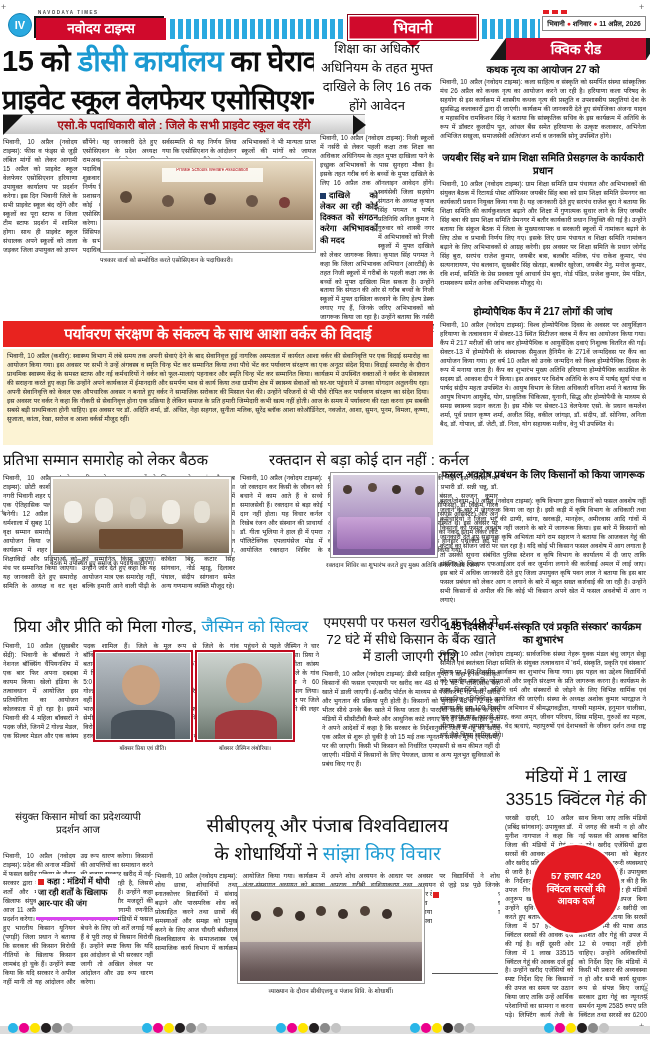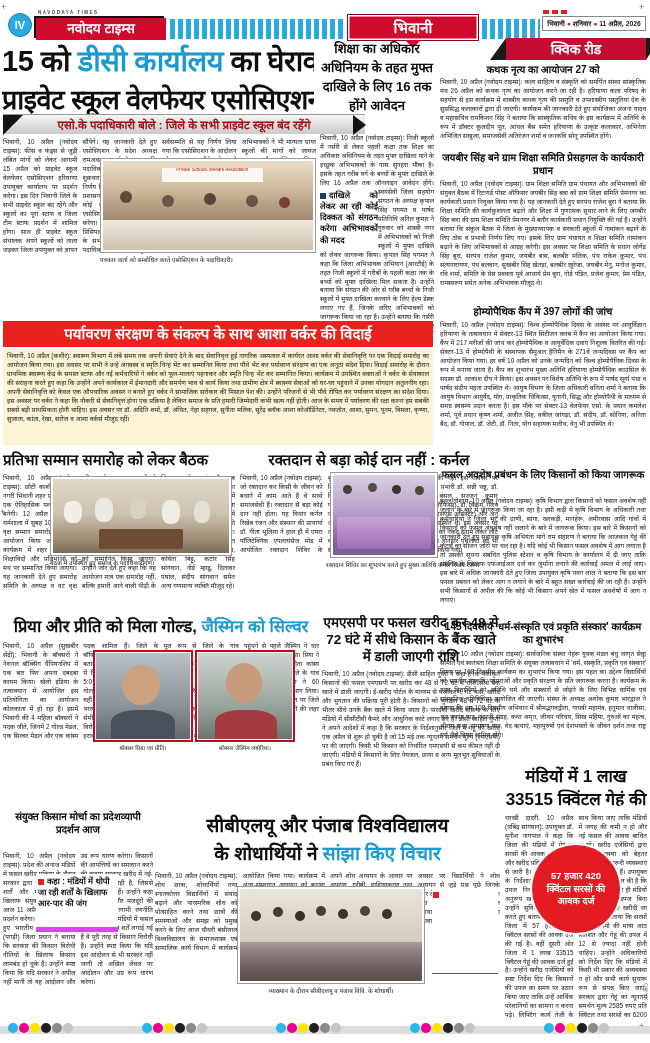--- a/index.html
+++ b/index.html
@@ -2,21 +2,21 @@
 <html><head>
 <meta charset="utf-8">
 <style>
 *{margin:0;padding:0;box-sizing:border-box}
 html,body{width:650px;height:1043px;background:#fff;font-family:"Liberation Sans","DejaVu Sans",sans-serif;color:#1c1c1c;position:relative;overflow:hidden}
 .abs{position:absolute}
 .bt{font-size:6.4px;line-height:1.4;text-align:justify;color:#222;overflow:hidden}
 .c4{column-count:4;column-gap:5px}
 .c3{column-count:3;column-gap:5px}
 .c2{column-count:2;column-gap:5px}
-.hl{font-weight:bold;color:#0d0d0d;overflow:hidden}
+.hl{font-weight:normal;color:#0d0d0d;overflow:hidden}
 .ctr{text-align:center}
 .blue{color:#1b9ad2}
 .nowrap{white-space:nowrap}
 .cap{font-size:6.2px;color:#111;overflow:hidden}
 .photo{background:#fff;border:1px solid #9a9a9a;padding:2px;overflow:hidden}
 .img{width:100%;height:100%;position:relative;overflow:hidden}
 .blob{position:absolute;border-radius:50%}
 .stripes{background:repeating-linear-gradient(90deg,#2aa9e0 0 5px,#fff 5px 8px)}
 .crop{position:absolute;color:#666;font-size:9px;line-height:9px}
 
@@ -101,21 +101,21 @@
   <span>भिवानी, 10 अप्रैल (नवोदय टाइम्स): निजी स्कूलों में नर्सरी से लेकर पहली कक्षा तक शिक्षा का अधिकार अधिनियम के तहत मुफ्त दाखिला पाने के इच्छुक अभिभावकों के पास सुनहरा मौका है। इसके तहत गरीब वर्ग के बच्चों के मुफ्त दाखिले के लिए 16 अप्रैल तक ऑनलाइन आवेदन होंगे। स्वयंसेवी जिला</span>
   <span class="pq" style="float:left;width:58px;margin:2px 0 2px 0"><span class="sq sqb"></span><span>दाखिले को लेकर आ रही कोई दिक्कत को संगठन करेगा अभिभावकों की मदद</span></span>
   <span>सहयोग संगठन के अध्यक्ष कृपाल सिंह पगमत व पार्षद प्रतिनिधि अनिल कुमार ने गुरुवार को शास्त्री नगर में अभिभावकों को निजी स्कूलों में मुफ्त दाखिले को लेकर जागरूक किया। कृपाल सिंह पगमत ने कहा कि जिला अभिभावक अभियान (आरटीई) के तहत निजी स्कूलों में गरीबों के पहली कक्षा तक के बच्चों को मुफ्त दाखिला मिल सकता है। उन्होंने बताया कि संगठन की ओर से गरीब बच्चों के निजी स्कूलों में मुफ्त दाखिला करवाने के लिए हेल्प डेस्क लगाए गए हैं, जिनके जरिए अभिभावकों को जागरूक किया जा रहा है। उन्होंने बताया कि नर्सरी कक्षा के लिए बच्चे की उम्र तीन साल, केजी के लिए चार और पहली कक्षा के लिए छह साल अनिवार्य है। अभिभावक दाखिला संबंधी जानकारी लेने के लिए निजी स्कूलों की सूचियां देख सकते हैं।</span>
 </div>
 
 <div class="abs qrh">क्विक रीड</div>
 <div class="abs qh" style="left:440px;top:64px;width:206px;height:13px">कथक नृत्य का आयोजन 27 को</div>
 <div class="abs bt" style="left:440px;top:78px;width:206px;height:72px">भिवानी, 10 अप्रैल (नवोदय टाइम्स): कला साहित्य व संस्कृति को समर्पित संस्था सांस्कृतिक मंच 26 अप्रैल को कथक नृत्य का आयोजन करने जा रही है। हरियाणा कला परिषद के सहयोग से इस कार्यक्रम में शास्त्रीय कथक नृत्य की प्रस्तुति व उपशास्त्रीय प्रस्तुतियां देश के सुप्रसिद्ध कलाकारों द्वारा दी जाएंगी। कार्यक्रम की जानकारी देते हुए संयोजिका अंजना यादव व महासचिव रामकिशन सिंह ने बताया कि सांस्कृतिक सचिव के इस कार्यक्रम में अतिथि के रूप में डॉक्टर कुलदीप पूत, आंचल बैंस समेत हरियाणा के उत्कृष्ट कलाकार, अभिनेता अभिजित सखुजा, समाजसेवी अतिरंजन शर्मा व जनकवि सोनू उपस्थित होंगे।</div>
 <div class="abs qh" style="left:440px;top:152px;width:206px;height:26px">जयबीर सिंह बने ग्राम शिक्षा समिति प्रेसहगल के कार्यकारी प्रधान</div>
 <div class="abs bt" style="left:440px;top:180px;width:206px;height:124px">भिवानी, 10 अप्रैल (नवोदय टाइम्स): ग्राम शिक्षा समिति ग्राम पंचायत और अभिभावकों की संयुक्त बैठक में रिटायर्ड पोस्ट ऑफिसर जयबीर सिंह बत्रा को ग्राम शिक्षा समिति प्रेमनगर का कार्यकारी प्रधान नियुक्त किया गया है। यह जानकारी देते हुए सरपंच राजेश बुरा ने बताया कि शिक्षा समिति की कार्यकुशलता बढ़ाने और शिक्षा में गुणात्मक सुधार लाने के लिए जयबीर सिंह बत्रा की ग्राम शिक्षा समिति प्रेमनगर में बतौर कार्यकारी प्रधान नियुक्ति की गई है। उन्होंने बताया कि संकुल बैठक में जिला के मुख्याध्यापक व सरकारी स्कूलों में नामांकन बढ़ाने के लिए ठोस व प्रभावी निर्णय लिए गए। इसके लिए ग्राम पंचायत व शिक्षा समिति नामांकन बढ़ाने के लिए अभिभावकों से आग्रह करेगी। इस अवसर पर शिक्षा समिति के प्रधान जोगेंद्र सिंह बुरा, सरपंच राजेश कुमार, जयबीर बत्रा, बलबीर मलिक, पंच राकेश कुमार, पंच सत्यनारायण, पंच बलवान, सुखबीर सिंह खेतड़ा, बलबीर खुरेजा, जयबीर मेनु, मनोज कुमार, रवि शर्मा, समिति के प्रेस प्रवक्ता पूर्व आचार्य प्रेम बुरा, नोर्ड पंडित, प्रजेश कुमार, प्रेम पंडित, रामस्वरूप समेत अनेक अभिभावक मौजूद थे।</div>
-<div class="abs qh" style="left:440px;top:306px;width:206px;height:13px">होम्योपैथिक कैंप में 397 लोगों की जांच</div>
+<div class="abs qh" style="left:440px;top:306px;width:206px;height:13px">होम्योपैथिक कैंप में 217 लोगों की जांच</div>
 <div class="abs bt" style="left:440px;top:321px;width:206px;height:146px">भिवानी, 10 अप्रैल (नवोदय टाइम्स): विश्व होम्योपैथिक दिवस के अवसर पर आयुर्विज्ञान हरियाणा के तत्वावधान में सेक्टर-13 स्थित सिटीजन क्लब में कैंप का आयोजन किया गया। कैंप में 217 मरीजों की जांच कर होम्योपैथिक व आयुर्वेदिक दवाएं निशुल्क वितरित की गईं। सेक्टर-13 में होम्योपैथी के संस्थापक सैमुअल हैनिमैन के 271वें जन्मदिवस पर कैंप का आयोजन किया गया। हर वर्ष 10 अप्रैल को उनके जन्मदिन को विश्व होम्योपैथिक दिवस के रूप में मनाया जाता है। कैंप का शुभारंभ मुख्य अतिथि हरियाणा होम्योपैथिक काउंसिल के सदस्य डॉ. आकाश दीप ने किया। इस अवसर पर विशेष अतिथि के रूप में पार्षद सूर्या पंचा व पार्षद संदीप महता उपस्थित थे। आयुष विभाग के जिला अधिकारी वनिता शर्मा ने बताया कि आयुष विभाग आयुर्वेद, योग, प्राकृतिक चिकित्सा, यूनानी, सिद्ध और होम्योपैथी के माध्यम से समग्र स्वास्थ्य प्रदान करता है। इस मौके पर सेक्टर-13 वेलफेयर एसो. के प्रधान कमलेश शर्मा, पूर्व प्रधान कृष्ण शर्मा, अजीत सिंह, वकील जांगड़ा, डॉ. संदीप, डॉ. सोनिया, अनिता बैद, डॉ. गोपाल, डॉ. जेटी, डॉ. निता, योग सहायक मलीच, वेनु भी उपस्थित थे।</div>
 <div class="abs qh" style="left:440px;top:469px;width:206px;height:26px">फसल अवशेष प्रबंधन के लिए किसानों को किया जागरूक</div>
 <div class="abs bt" style="left:440px;top:497px;width:206px;height:122px">बहल/तोशाम, 10 अप्रैल (नवोदय टाइम्स): कृषि विभाग द्वारा किसानों को फसल अवशेष नहीं जलाने के बारे में जागरूक किया जा रहा है। इसी कड़ी में कृषि विभाग के अधिकारी तथा कर्मचारियों ने जिला भर की ढाणी, सांगा, खरकड़ी, मानहेरू, अमीरवास आदि गांवों में किसानों को फसल अवशेष नहीं जलाने के बारे में जागरूक किया। इस बारे में किसानों को जानकारी देते हुए सहायक कृषि अभियंता मांगे राम सहारण ने बताया कि आजकल गेहूं की कटाई का सीजन जोरों पर चल रहा है। यदि कोई भी किसान फसल अवशेष में आग लगाता है तो उसकी सूचना संबंधित पुलिस स्टेशन व कृषि विभाग के कार्यालय में दी जाए ताकि संबंधित के खिलाफ एफआईआर दर्ज कर जुर्माना लगाने की कार्रवाई अमल में लाई जाए। इस बारे में अधिक जानकारी देते हुए जिला उपायुक्त कृषि पवन लाल ने बताया कि इस बार फसल प्रबंधन को लेकर आग न लगाने के बारे में बहुत सख्त कार्रवाई की जा रही है। उन्होंने सभी किसानों से अपील की कि कोई भी किसान अपने खेत में फसल अवशेषों में आग न लगाएं।</div>
 <div class="abs qh" style="left:440px;top:621px;width:206px;height:27px">145 दिवसीय 'धर्म-संस्कृति एवं प्रकृति संस्कार' कार्यक्रम का शुभारंभ</div>
 <div class="abs bt" style="left:440px;top:650px;width:206px;height:118px">भिवानी, 10 अप्रैल (नवोदय टाइम्स): सार्वजनिक संस्था नेहरू युवक मंडल बंधु जागृत सेवा समिति एवं स्वतंत्रता शिक्षा समिति के संयुक्त तत्वावधान में 'धर्म, संस्कृति, प्रकृति एवं संस्कार' विषय पर 108 दिवसीय कार्यक्रम का शुभारंभ किया गया। इस पहल का उद्देश्य विद्यार्थियों को भारतीय संस्कृति, परंपराओं और प्रकृति संरक्षण के प्रति जागरूक करना है। कार्यक्रम के तहत विद्यार्थियों को अतिथि धर्म और संस्कारों से जोड़ने के लिए विभिन्न धार्मिक एवं सांस्कृतिक गतिविधियां आयोजित की जाएंगी। संस्था के अध्यक्ष अशोक कुमार भारद्वाज ने बताया कि इस 108 दिवसीय अभियान में श्रीमद्भगवद्गीता, गायत्री महामंत्र, हनुमान चालीसा, श्रुत प्रकांड पाठ, आरती संग्रह, कथा अमृत, जीवन परिचय, सिख महिमा, गुरुओं का महत्व, श्रीराम कथा, रामायण पाठ, वेद ऋचाएं, महापुरुषों एवं देशभक्तों के जीवन दर्शन तथा राष्ट्र धर्म जैसे विषय शामिल होंगे।</div>
 
 <div class="abs banner">पर्यावरण संरक्षण के संकल्प के साथ आशा वर्कर की विदाई</div>
 <div class="abs bt cream">भिवानी, 10 अप्रैल (कशीर): स्वास्थ्य विभाग में लंबे समय तक अपनी सेवाएं देने के बाद सेवानिवृत्त हुई नागरिक अस्पताल में कार्यरत आशा वर्कर की सेवानिवृत्ति पर एक विदाई समारोह का आयोजन किया गया। इस अवसर पर सभी ने उन्हें अंगवस्त्र व स्मृति चिन्ह भेंट कर सम्मानित किया तथा पौधे भेंट कर पर्यावरण संरक्षण का एक अनूठा संदेश दिया। विदाई समारोह के दौरान प्राथमिक स्वास्थ्य केंद्र के समस्त स्टाफ और नई कर्मचारियों ने वर्कर को फूल-मालाएं पहनाकर और स्मृति चिन्ह भेंट कर सम्मानित किया। कार्यक्रम में उपस्थित वक्ताओं ने वर्कर के सेवाकाल की सराहना करते हुए कहा कि उन्होंने अपने कार्यकाल में ईमानदारी और समर्पण भाव से कार्य किया तथा ग्रामीण क्षेत्र में स्वास्थ्य सेवाओं को घर-घर पहुंचाने में उनका योगदान अतुलनीय रहा। अपनी सेवानिवृत्ति को केवल एक औपचारिक अवसर न बनाते हुए वर्कर ने सामाजिक सरोकार की मिसाल पेश की। उन्होंने परिजनों से भी पौधे रोपित कर पर्यावरण संरक्षण का संदेश दिया। इस अवसर पर वर्कर ने कहा कि नौकरी से सेवानिवृत्त होना एक प्रक्रिया है लेकिन समाज के प्रति हमारी जिम्मेदारी कभी खत्म नहीं होती। आज के समय में पर्यावरण की रक्षा करना हम सबकी सबसे बड़ी प्राथमिकता होनी चाहिए। इस अवसर पर डॉ. अदिति शर्मा, डॉ. अंचित, नेहा सहगल, सुनीता मलिक, सुरेंद्र ब्लॉक आशा कोऑर्डिनेटर, नवजोत, आशा, सुमन, पूनम, विमला, कृष्णा, सुजाता, कांता, रेखा, सरोज व आशा वर्कर्स मौजूद रहीं।</div>
 
 <div class="abs hl nowrap" style="left:3px;top:449px;width:232px;height:20px;font-size:15px">प्रतिभा सम्मान समारोह को लेकर बैठक</div>
@@ -163,21 +163,21 @@
   <div class="img" style="background:linear-gradient(180deg,#cdd3cf,#9aa59d 60%,#6a756d)">
     <div class="blob" style="left:30%;top:12%;width:38%;height:46%;background:#c79c7d"></div>
     <div style="position:absolute;left:18%;bottom:0;width:66%;height:34%;background:#a33a3f;border-radius:40% 40% 0 0"></div>
   </div>
 </div>
 <div class="abs cap ctr" style="left:93px;top:744px;width:100px;height:10px;font-size:5.8px">बॉक्सर प्रिया एवं प्रीति।</div>
 <div class="abs cap ctr" style="left:195px;top:744px;width:100px;height:10px;font-size:5.8px">बॉक्सर जैस्मिन लंबोरिया।</div>
 
 <div class="abs hl ctr" style="left:3px;top:810px;width:150px;height:38px;font-size:10px;line-height:1.3">संयुक्त किसान मोर्चा का प्रदेशव्यापी प्रदर्शन आज</div>
 <div class="abs bt c2" style="left:3px;top:852px;width:150px;height:154px">भिवानी, 10 अप्रैल (नवोदय टाइम्स): प्रदेश की अनाज मंडियों में फसल खरीद प्रक्रिया के दौरान सरकार द्वारा लागू की गई नई शर्तों और मंडी नियमों के खिलाफ संयुक्त किसान मोर्चा आज 11 अप्रैल को प्रदेशव्यापी प्रदर्शन करेगा। यह जानकारी देते हुए भारतीय किसान यूनियन (पगड़ी) जिला प्रधान ने बताया कि सरकार की किसान विरोधी नीतियों के खिलाफ किसान लामबंद हो चुके हैं। उन्होंने स्पष्ट किया कि यदि सरकार ने अपील नहीं मानी तो यह आंदोलन और उग्र रूप धारण करेगा। किसानों की आपत्तियों का समाधान करने की बजाय सरकार खरीद में नई-नई शर्तें थोप रही है, जिससे किसान परेशान हैं। उन्होंने कहा कि आढ़तियों और मजदूरों की बैठक लेकर आगामी रणनीति तय की जाएगी। मंडियों में फसल बेचने के लिए जो शर्तें लगाई गई हैं वे पूरी तरह से किसान विरोधी हैं। उन्होंने स्पष्ट किया कि यदि इस आंदोलन से भी सरकार नहीं जागी तो अखिल लेवल पर आंदोलन और उग्र रूप धारण करेगा।</div>
-<div class="abs pq" style="left:36px;top:874px;width:82px;height:58px;border-bottom:5px solid #d946ef;padding:2px">
+<div class="abs pq" style="left:36px;top:874px;width:82px;height:46px;border-bottom:3px solid #d946ef;padding:2px">
   <span class="sq sqr"></span><span>कहा : मंडियों में थोपी जा रही शर्तों के खिलाफ आर-पार की जंग</span>
 </div>
 
 <div class="abs hl ctr nowrap" style="left:155px;top:812px;width:345px;height:26px;font-size:19px">सीबीएलयू और पंजाब विश्वविद्यालय</div>
 <div class="abs hl ctr nowrap" style="left:155px;top:840px;width:345px;height:28px;font-size:19px">
   <span>के शोधार्थियों ने </span><span class="blue">सांझा किए विचार</span>
 </div>
 <div class="abs bt c4" style="left:155px;top:872px;width:345px;height:134px">भिवानी, 10 अप्रैल (नवोदय टाइम्स): शोध छात्रा, शोधार्थियों तथा स्नातकोत्तर विद्यार्थियों में संवाद बढ़ाने और पारस्परिक शोध को प्रोत्साहित करने तथा छात्रों की समस्याओं और समझ को प्रमुख करने के लिए आज चौधरी बंसीलाल विश्वविद्यालय के समाजशास्त्र एवं सामाजिक कार्य विभाग में कार्यक्रम आयोजित किया गया। कार्यक्रम में अंतर-संस्थागत अध्ययन को बढ़ावा देने पर भी विचार किया गया। सीबीएलयू समाजशास्त्र एवं सामाजिक कार्य विभाग के अध्यक्ष डॉ. मनोज कुमार वैलिया की अध्यक्षता में संपन्न हुए इस कार्यक्रम में पंजाब विश्वविद्यालय चंडीगढ़ के शोधार्थी अमित कुमार जायसवाल ने अपने शोध अध्ययन के आधार पर अपराध, गरीबी, हाशियाकरण तथा अनियमित बस्तियों में रहने वाले परिवारों के सामाजिक जीवन पर विस्तार से चर्चा की। पूरी बैठक में समाजशास्त्र के प्रमुख सैद्धांतिक पक्षों पर व्याख्यान हुआ जिसमें विभिन्न सामाजिक और समकालीन स्थितियों पर विचार साझा किए गए। इस अवसर पर विद्यार्थियों ने शोध अध्ययन से जुड़े प्रश्न पूछे जिनके उत्तर देते हुए शोधार्थियों ने सामाजिक शोध की बारीकियों से अवगत कराया। समापन विद्यार्थियों द्वारा धन्यवाद प्रस्ताव के साथ हुआ।</div>
 <div class="abs photo" style="left:237px;top:886px;width:188px;height:98px">
   <div class="img" style="background:linear-gradient(180deg,#e9e4da,#d6cdbf 55%,#8a7a68 90%)">

